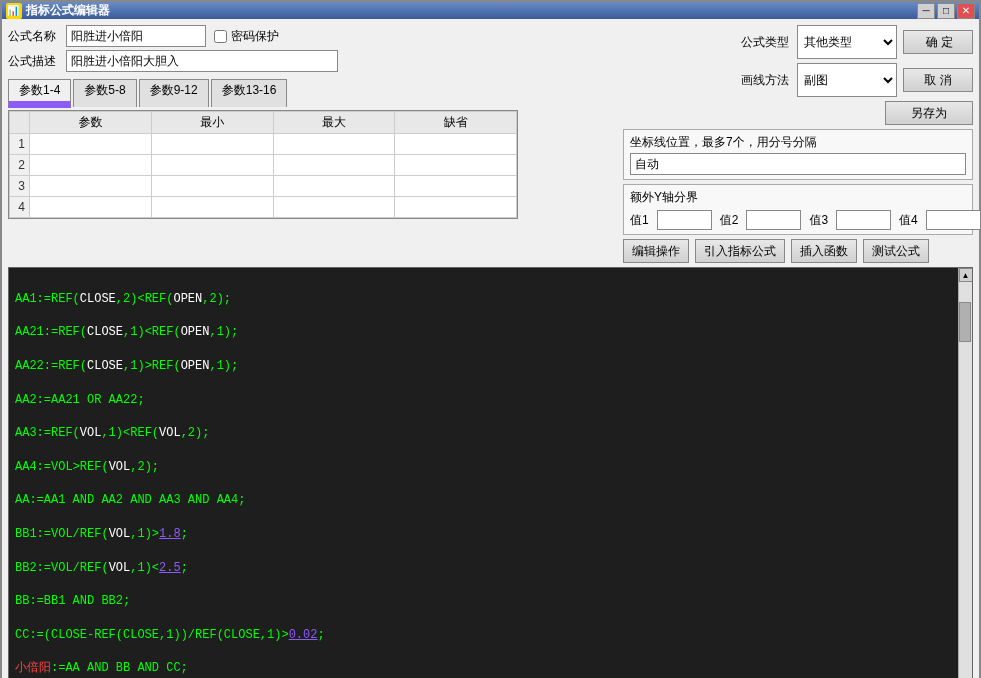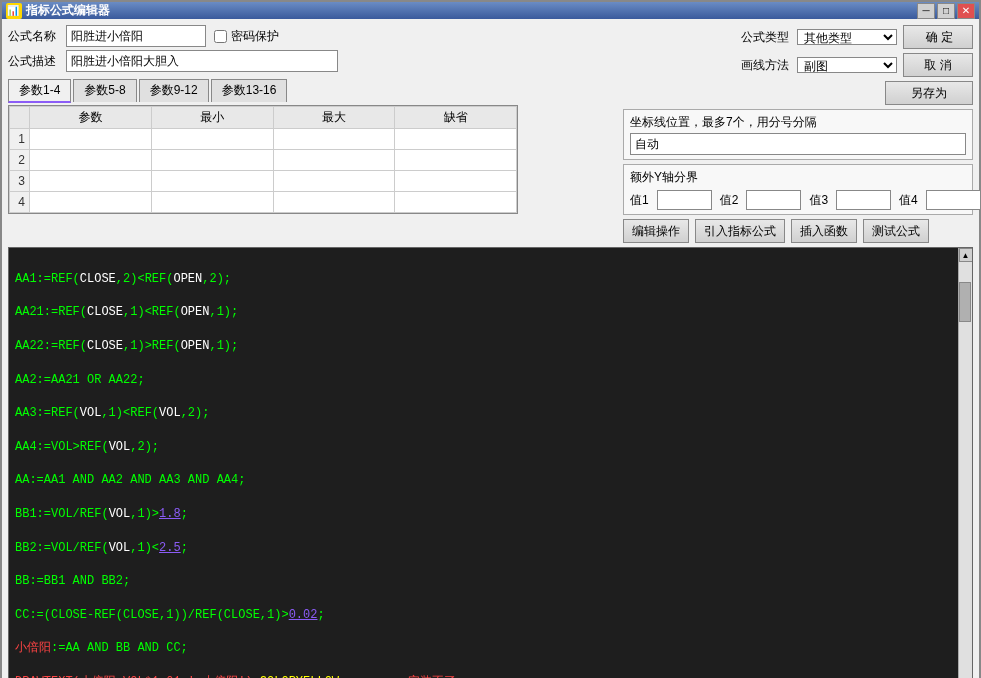--- a/index.html
+++ b/index.html
@@ -97,21 +97,21 @@
     }
 
     .checkbox-label {
       display: flex;
       align-items: center;
       gap: 4px;
       font-size: 12px;
     }
 
     .select-box {
-      height: 16px;
+      height: 34px;
       border: 1px solid #888;
       background: white;
       font-size: 12px;
       font-family: inherit;
       padding: 0 2px;
     }
 
     .btn {
       height: 24px;
       min-width: 50px;
@@ -132,21 +132,21 @@
     .tab {
       padding: 2px 10px;
       border: 1px solid #888;
       background: #e0e0e0;
       cursor: pointer;
       font-size: 12px;
       border-bottom: none;
     }
     .tab.active {
       background: #f0f0f0;
-      border-bottom: 2px solid #8b5cf6;
+      border-bottom: 7px solid #8b5cf6;
       margin-bottom: -1px;
       z-index: 1;
     }
 
     .params-table-container {
       border: 1px solid #888;
       background: white;
       width: 510px;
       min-height: 100px;
     }

